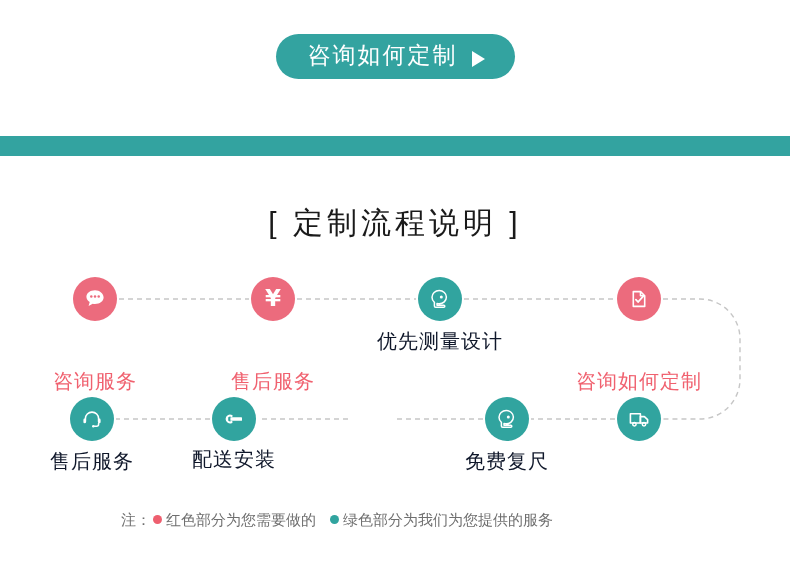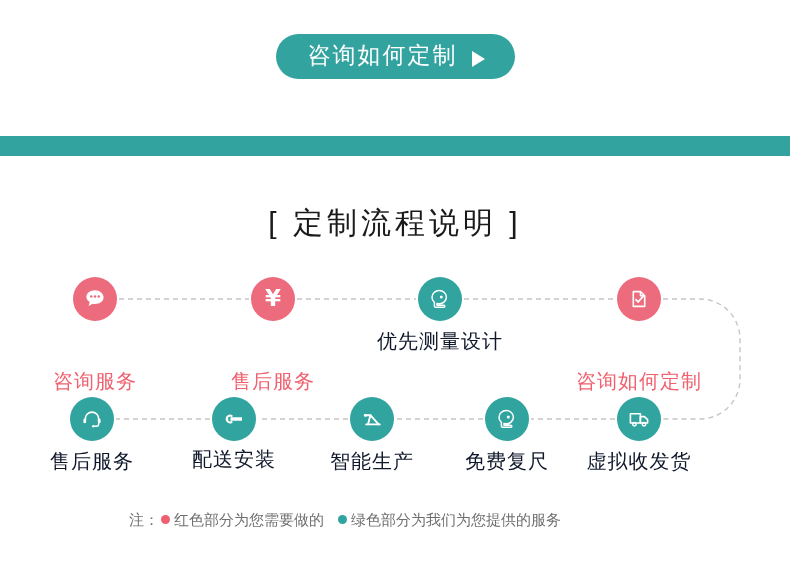--- a/index.html
+++ b/index.html
@@ -117,21 +117,21 @@
     font-size: 23px;
     line-height: 1;
     font-weight: bold;
     font-family: "DejaVu Sans", sans-serif;
     margin-top: -1px;
   }
 
   
   #note {
     position: absolute;
-    left: 15px; top: 508px;
+    left: 7px; top: 508px;
     width: 660px;
     text-align: center;
     font-size: 15px;
     color: #6f6f6f;
     line-height: 24px;
     white-space: nowrap;
   }
   #note .dot {
     display: inline-block;
     width: 9px; height: 9px;
@@ -231,51 +231,39 @@
     <div class="bubble teal">
       <svg width="24" height="24" viewBox="0 0 24 24" xmlns="http://www.w3.org/2000/svg">
         <path d="M9.6 9.0a3.4 3.4 0 1 0 0 6.0" fill="none" stroke="#ffffff" stroke-width="2.0" stroke-linecap="round"></path>
         <rect x="8.4" y="10.2" width="11.6" height="3.6" rx="0.6" fill="#ffffff"></rect>
         <rect x="4.0" y="10.2" width="2.2" height="3.6" rx="0.6" fill="#ffffff"></rect>
       </svg>
     </div>
     <div class="node-label dark">配送安装</div>
   </div>
 
-  <div class="node" style="left:372px; top:137px;">
-    <div class="bubble teal">
-      <svg width="24" height="24" viewBox="0 0 24 24" xmlns="http://www.w3.org/2000/svg">
-        <path d="M5.2 8.2 L10.4 8.2 L18.6 17.4" fill="none" stroke="#ffffff" stroke-width="1.9" stroke-linecap="round" stroke-linejoin="round"></path>
-        <path d="M10.4 8.2 L8.0 17.4" fill="none" stroke="#ffffff" stroke-width="1.9" stroke-linecap="round"></path>
-        <path d="M6.2 17.4 L19.8 17.4" fill="none" stroke="#ffffff" stroke-width="1.9" stroke-linecap="round"></path>
-        <circle cx="5.4" cy="8.2" r="1.5" fill="#ffffff"></circle>
-      </svg>
-    </div>
-    <div class="node-label dark">智能生产</div>
-  </div>
 
   <div class="node" style="left:507px; top:137px;text-align:center;">
     <div class="bubble teal">
       <svg width="24" height="24" viewBox="0 0 24 24" xmlns="http://www.w3.org/2000/svg">
         <path d="M11.2 3.6c-4 0-7.2 3.0-7.2 6.7 0 2.0.9 3.8 2.4 5.0v3.7c0 .7.6 1.3 1.3 1.3h8.1c.6 0 1.0-.5 1.0-1.0s-.5-1.0-1.0-1.0H9.0v-1.9c.7.2 1.5.4 2.2.4 4 0 7.2-3.0 7.2-6.7s-3.2-6.5-7.2-6.5z" fill="none" stroke="#ffffff" stroke-width="1.5" stroke-linejoin="round" stroke-linecap="round"></path>
         <circle cx="13.3" cy="10.0" r="1.5" fill="#ffffff"></circle>
       </svg>
     </div>
     <div class="node-label dark">免费复尺</div>
   </div>
 
   <div class="node" style="left:639px; top:137px;">
     <div class="bubble teal">
       <svg width="24" height="24" viewBox="0 0 24 24" xmlns="http://www.w3.org/2000/svg">
         <path d="M3.4 6.8h10.0v9.2H3.4z" fill="none" stroke="#ffffff" stroke-width="1.6" stroke-linejoin="round"></path>
         <path d="M13.4 9.6h4.0l3.2 3.0v3.4h-7.2z" fill="none" stroke="#ffffff" stroke-width="1.6" stroke-linejoin="round"></path>
         <circle cx="7.4" cy="17.2" r="1.7" fill="none" stroke="#ffffff" stroke-width="1.5"></circle>
         <circle cx="17.0" cy="17.2" r="1.7" fill="none" stroke="#ffffff" stroke-width="1.5"></circle>
       </svg>
     </div>
-    <div class="node-label dark">虚拟收发货</div>
   </div>
 
 </div>
 
 <div id="note">
   <span class="note-prefix">注：</span><span class="dot pink"></span><span class="note-seg">红色部分为您需要做的</span><span class="dot teal"></span><span>绿色部分为我们为您提供的服务</span>
 </div>
 
 </body></html>

